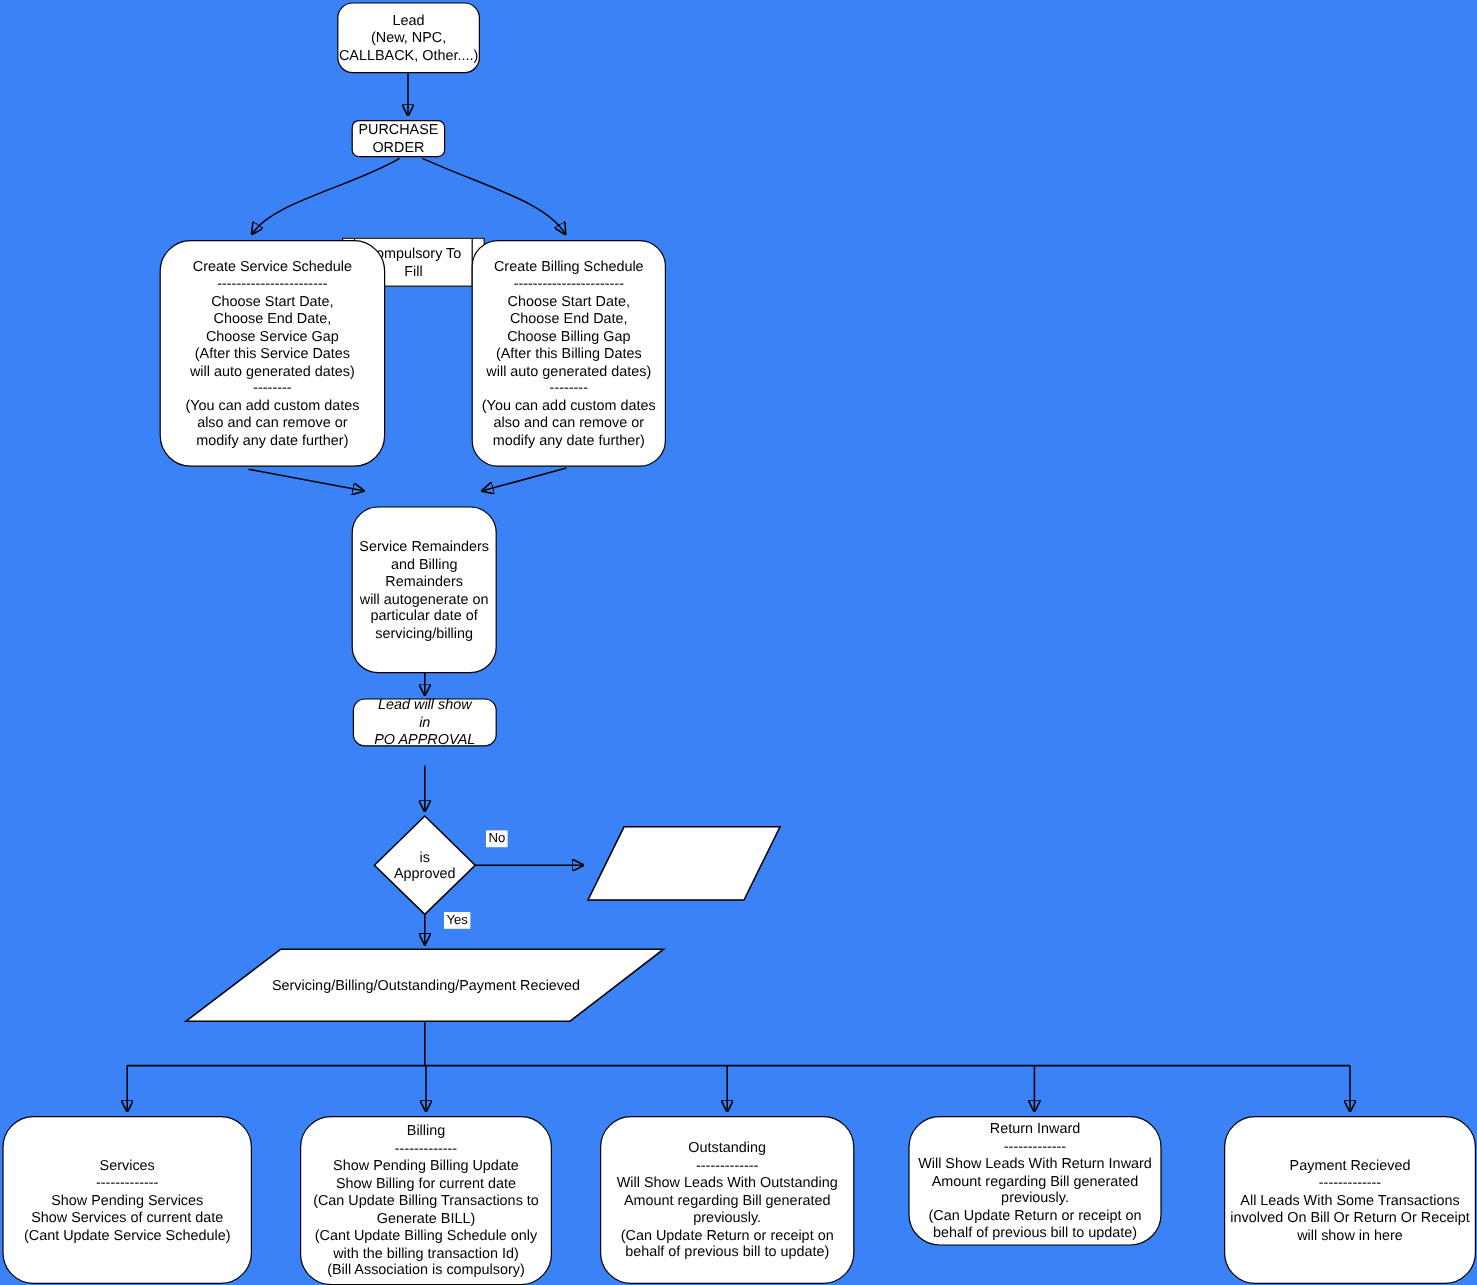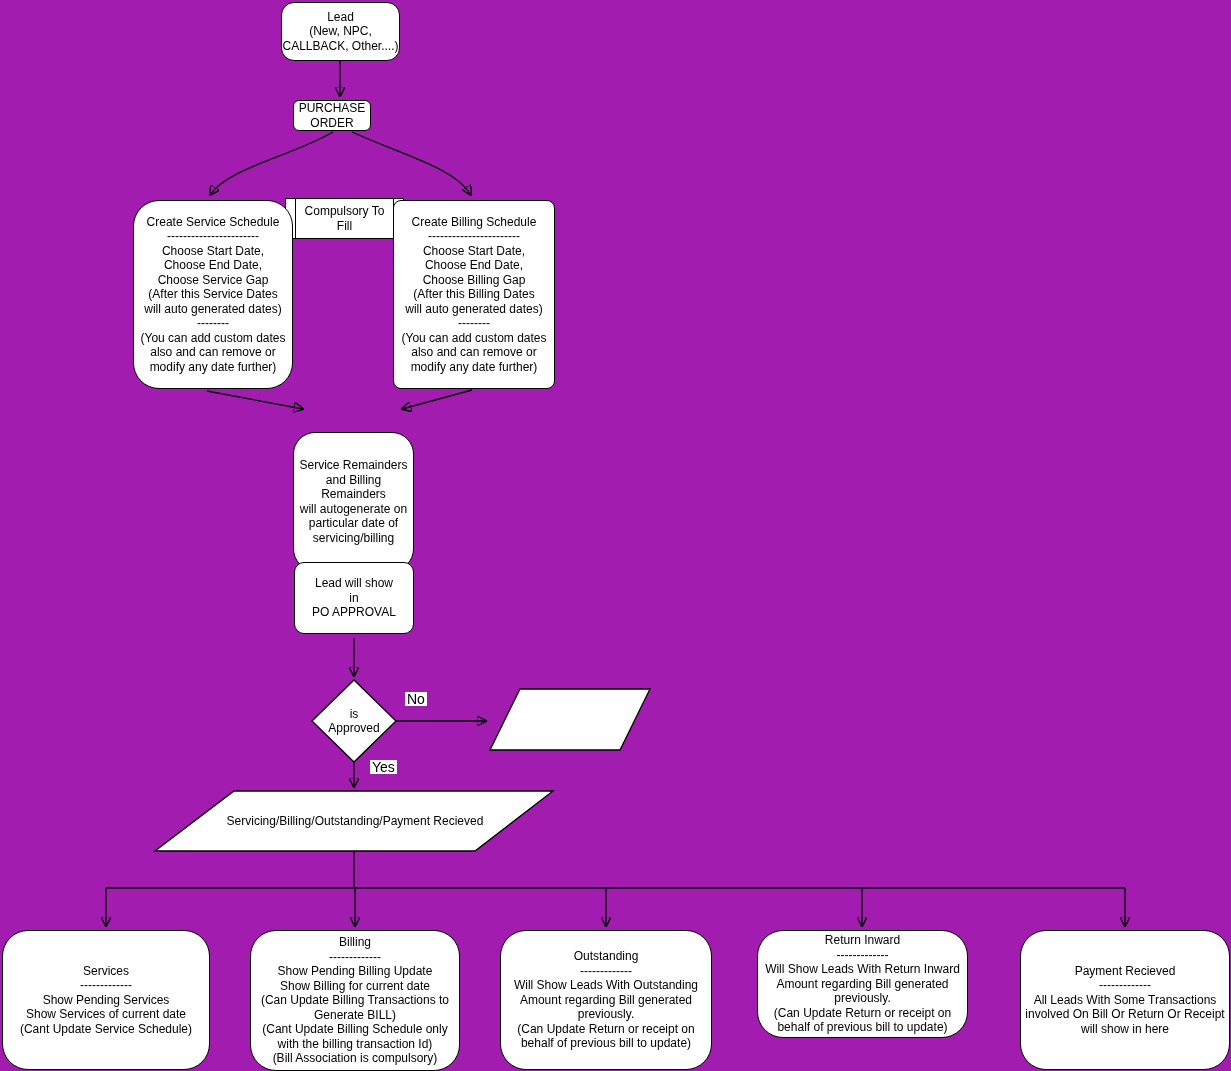--- a/index.html
+++ b/index.html
@@ -3,21 +3,21 @@
 <meta charset="utf-8">
 <style>
   * { margin: 0; padding: 0; box-sizing: border-box; }
   html, body { background: #ffffff; }
   body { font-family: "Liberation Sans", sans-serif; color: #000; }
 
   .canvas {
     position: relative;
     width: 1231px;
     height: 1071px;
-    background: #a21caf;
+    background: #3b82f6;
     overflow: hidden;
   }
 
   svg.connectors {
     position: absolute;
     left: 0; top: 0;
     width: 1231px; height: 1071px;
   }
   svg.connectors path, svg.connectors polygon, svg.connectors line {
     fill: none;
@@ -40,45 +40,45 @@
   .box {
     border: 1.3px solid #000;
     background: #ffffff;
   }
   .overlay { background: transparent; border: none; }
 
   
   .n-lead        { left: 281px; top: 2px;   width: 119px; height: 59px;  border-radius: 13px; }
   .n-po          { left: 293px; top: 100px; width: 78px; height: 31px;  border-radius: 6px; }
   .n-compulsory  { left: 285px; top: 150px; width: 119px; height: 41px;  border-radius: 0; margin-top: 48px; }
-  .n-servsched   { left: 133px; top: 200px; width: 160px; height: 189px; border-radius: 26px; }
-  .n-billsched   { left: 393px; top: 200px; width: 162px; height: 189px; border-radius: 8px; }
-  .n-remainders  { left: 293px; top: 432px; width: 121px; height: 139px; border-radius: 22px; }
-  .n-approval    { left: 294px; top: 562px; width: 120px; height: 72px;  border-radius: 10px; }
+  .n-servsched   { left: 133px; top: 200px; width: 188px; height: 189px; border-radius: 26px; }
+  .n-billsched   { left: 393px; top: 200px; width: 162px; height: 189px; border-radius: 22px; }
+  .n-remainders  { left: 293px; top: 422px; width: 121px; height: 139px; border-radius: 22px; }
+  .n-approval    { left: 294px; top: 582px; width: 120px; height: 40px;  border-radius: 10px; font-style: italic; }
   .n-decision    { left: 312px; top: 680px; width: 84px;  height: 82px; }
   .n-cancel      { left: 505px; top: 689px; width: 130px; height: 61px; }
   .n-servopts    { left: 200px; top: 791px; width: 310px; height: 60px; }
   .n-services    { left: 2px;    top: 930px; width: 208px; height: 140px; border-radius: 26px; }
   .n-billing     { left: 250px;  top: 930px; width: 210px; height: 141px; border-radius: 26px; }
   .n-outstanding { left: 500px;  top: 930px; width: 212px; height: 140px; border-radius: 26px; }
   .n-returninw   { left: 757px;  top: 930px; width: 211px; height: 108px; border-radius: 26px; }
   .n-payment     { left: 1020px; top: 930px; width: 210px; height: 140px; border-radius: 26px; }
 
   .predef .bar {
     position: absolute;
     top: 0; bottom: 0;
     width: 1.3px;
     background: #000;
   }
   .predef .bar.left  { left: 9px; }
   .predef .bar.right { right: 9px; }
 
   .edge-label {
     position: absolute;
-    font-size: 14px;
+    font-size: 11px;
     line-height: 14px;
     background: #ffffff;
     padding: 0 2px;
   }
   .l-no  { left: 405px; top: 692px; }
   .l-yes { left: 370px; top: 760px; }
 </style>
 </head>
 <body>
 

